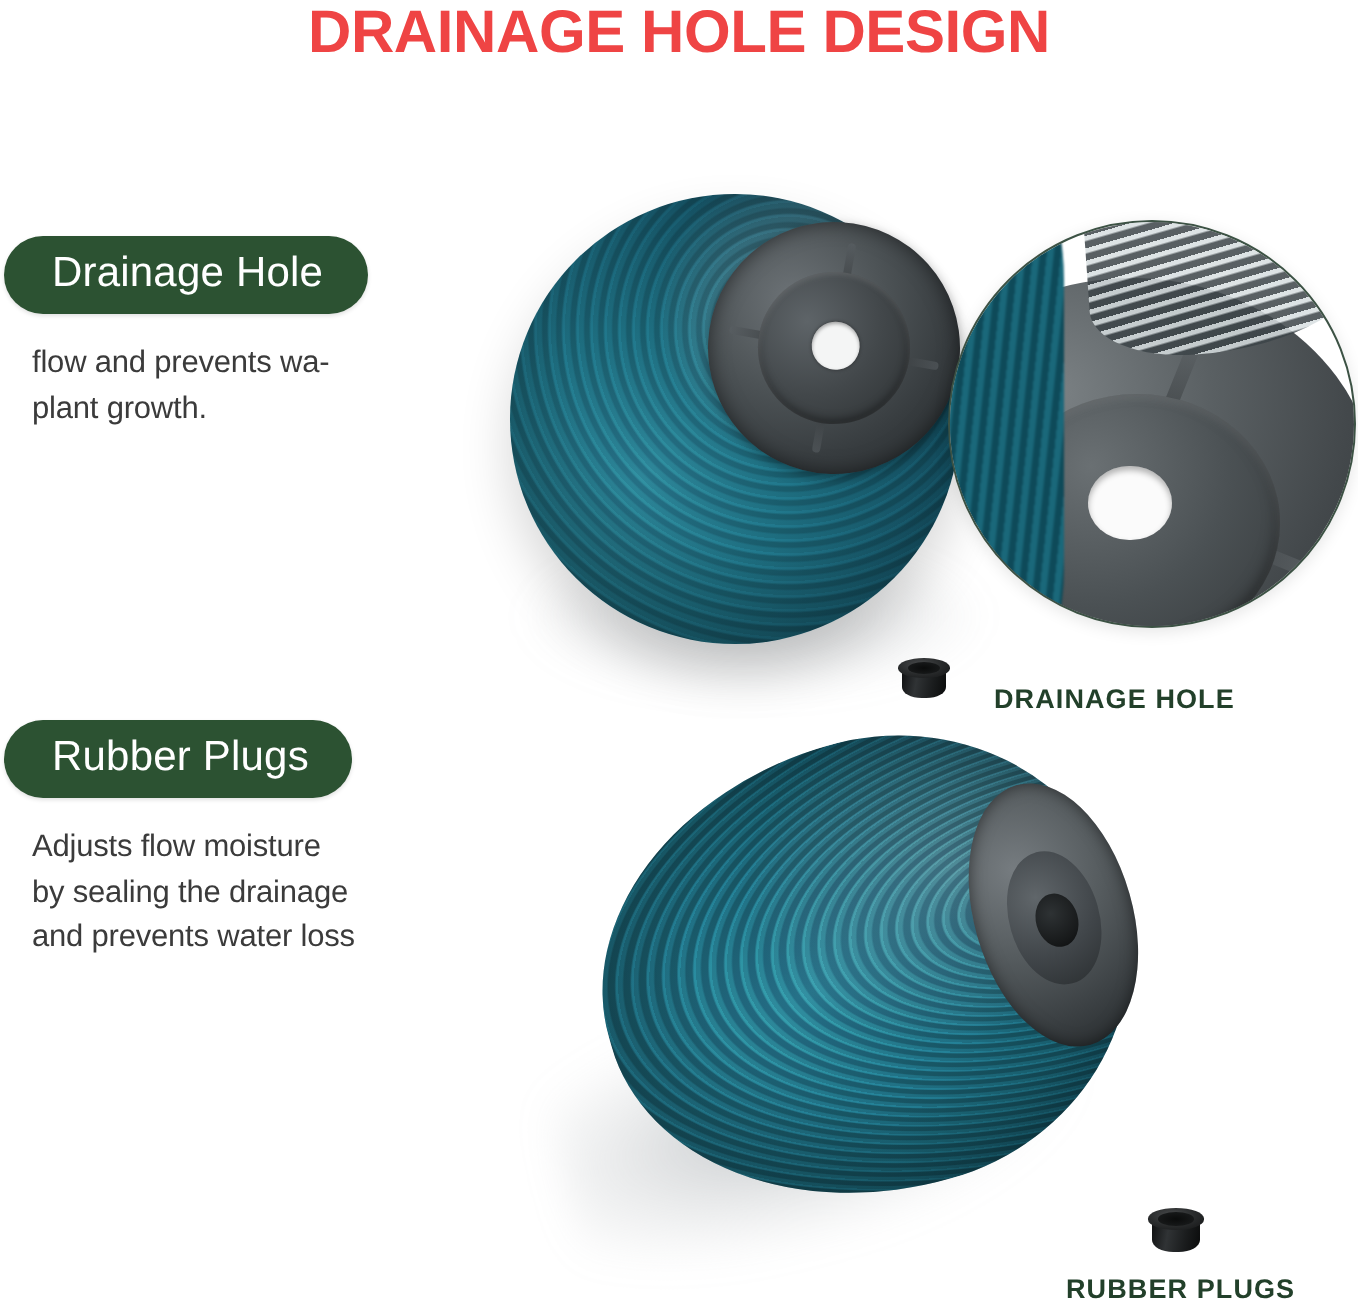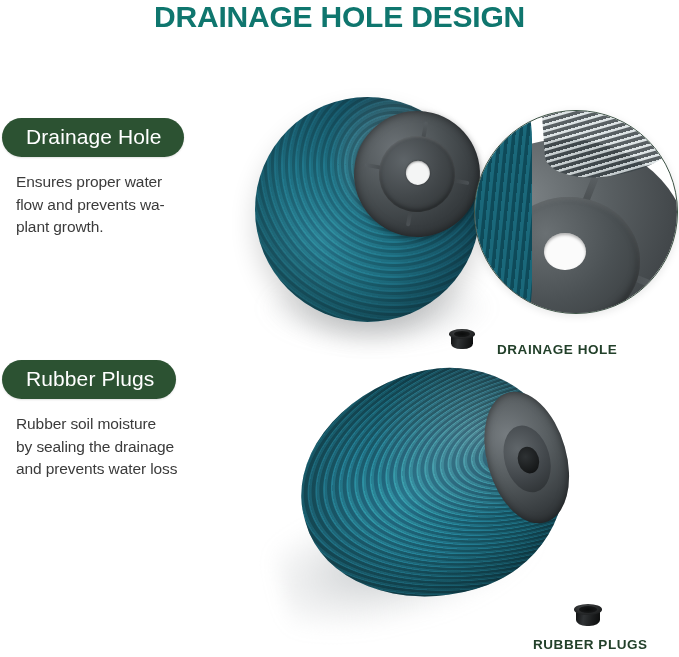--- a/index.html
+++ b/index.html
@@ -11,21 +11,21 @@
   }
   .page { position: relative; width: 679px; height: 657px; background: #fff; }
 
   
   .title {
     position: absolute; top: 0px; left: 0; width: 679px;
     text-align: center;
     font-size: 30px;
     font-weight: 700;
     letter-spacing: -0.2px;
-    color: #0f766e;
+    color: #ef4444;
     font-family: "Liberation Sans", sans-serif;
   }
 
   
   .feature { position: absolute; left: 0px; width: 245px; }
   .feature-1 { top: 118px; }
   .feature-2 { top: 360px; }
 
   .badge {
     display: inline-block;
@@ -280,30 +280,29 @@
 </head>
 <body>
 
 <div class="page">
 
   <div class="title">DRAINAGE HOLE DESIGN</div>
 
   <div class="feature feature-1">
     <div class="badge">Drainage Hole</div>
     <div class="desc">
-      <span>Ensures proper water</span>
       <span>flow and prevents wa-</span>
       <span>plant growth.</span>
     </div>
   </div>
 
   <div class="feature feature-2">
     <div class="badge">Rubber Plugs</div>
     <div class="desc">
-      <span>Rubber soil moisture</span>
+      <span>Adjusts flow moisture</span>
       <span>by sealing the drainage</span>
       <span>and prevents water loss</span>
     </div>
   </div>
 
   <div class="art">
 
     <div class="shadow-top"></div>
 
     <div class="pot-top">

